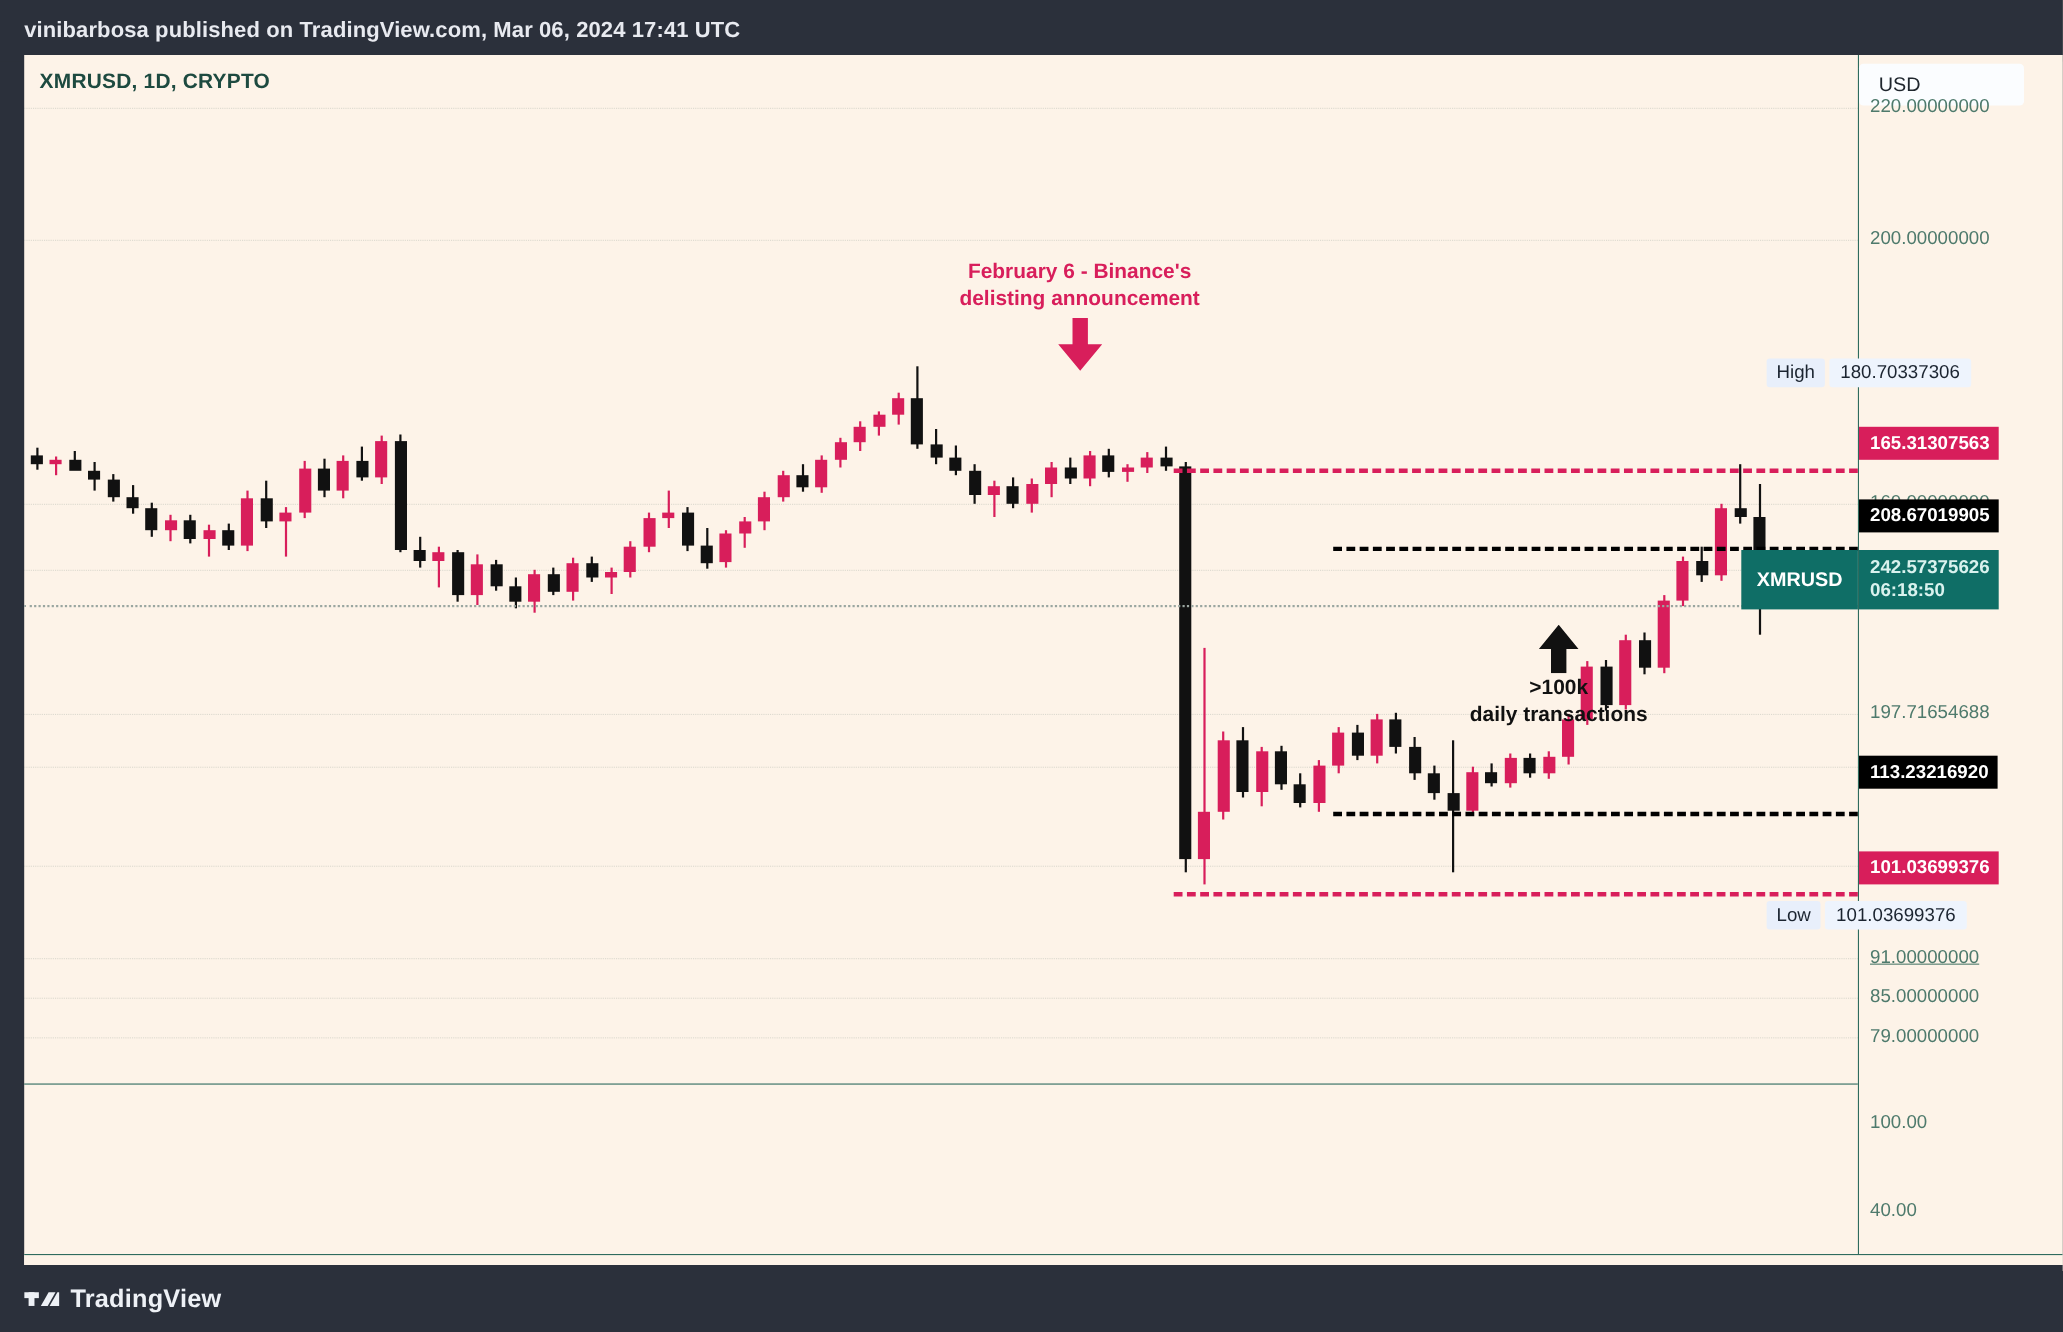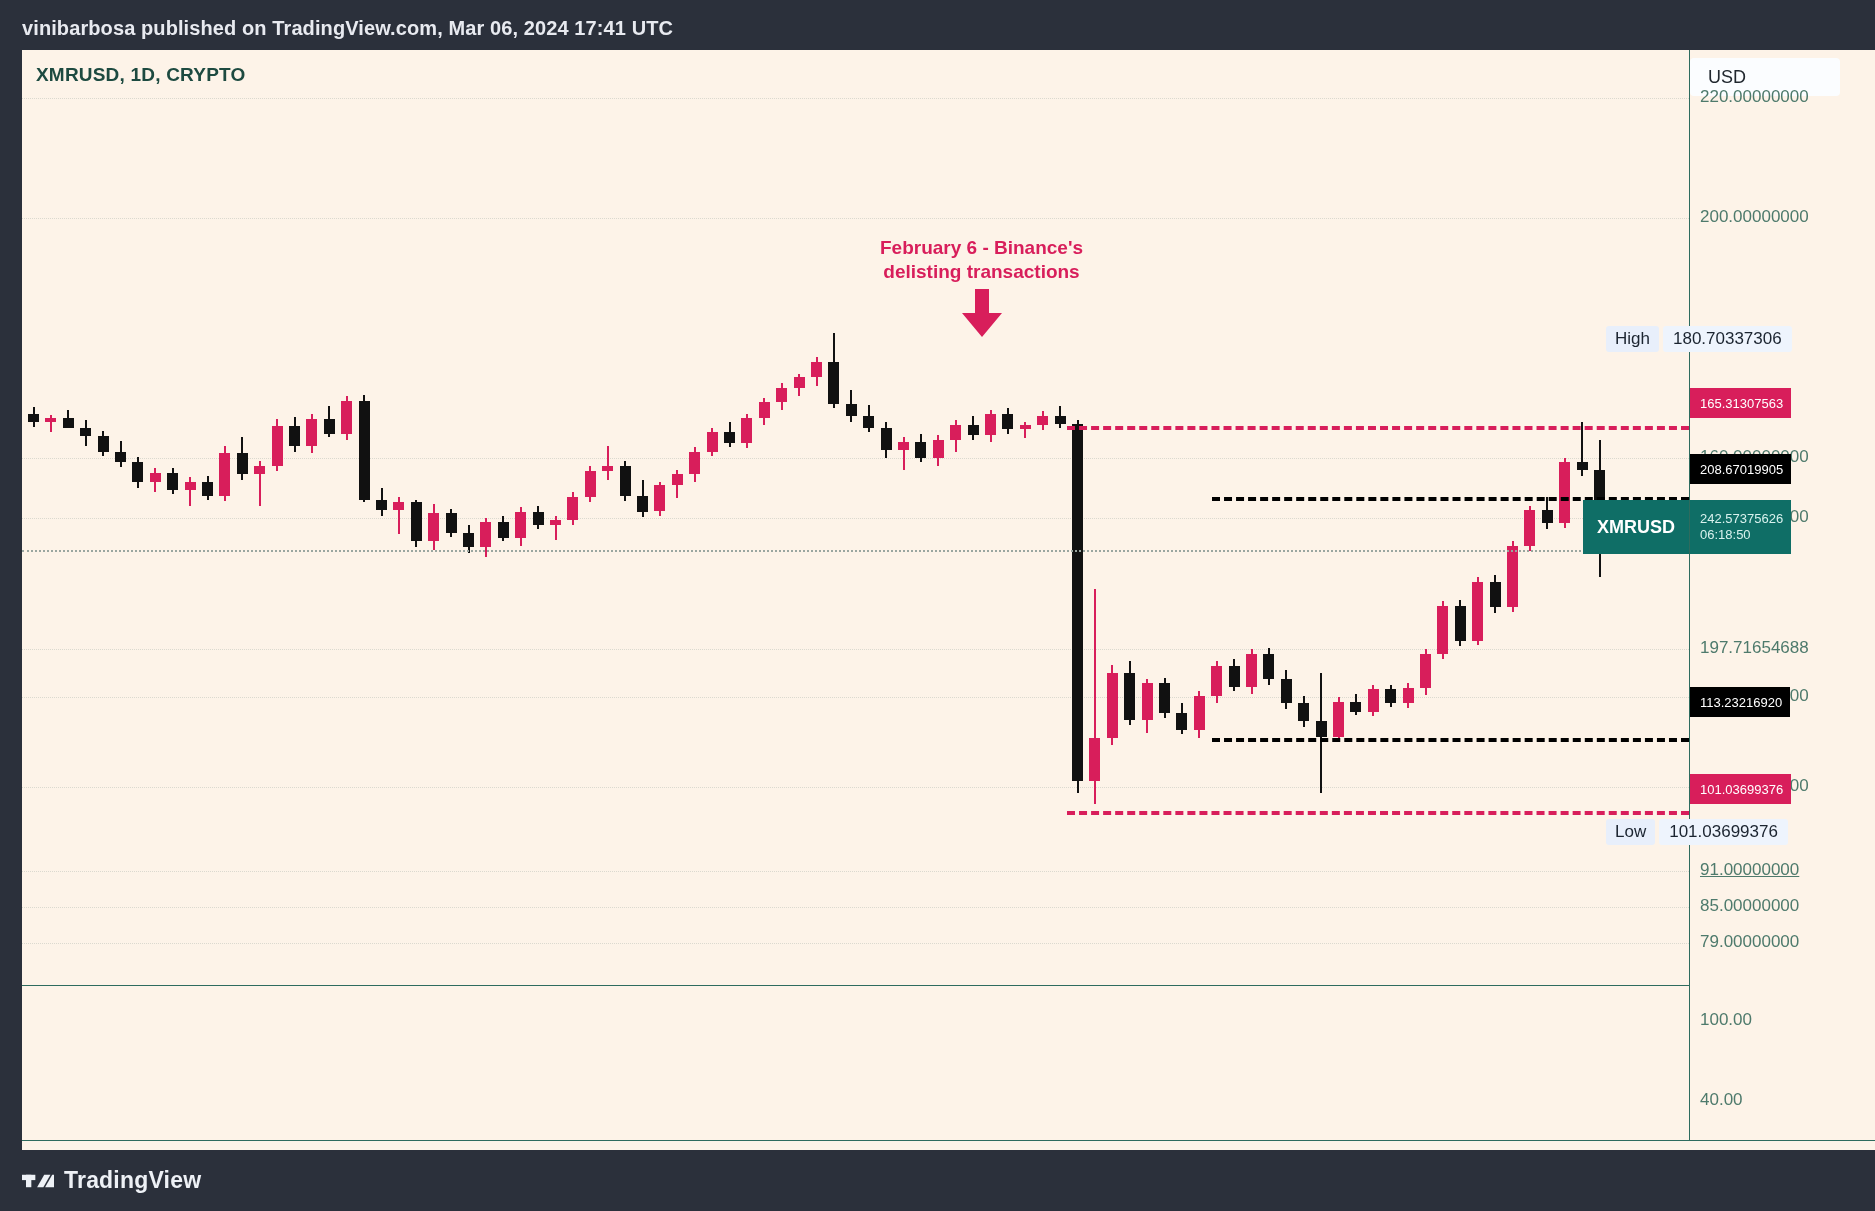--- a/index.html
+++ b/index.html
@@ -59,22 +59,22 @@
     position:absolute; left:0; top:8px;
     width:150px; height:38px; background:#fbfdff;
     border-radius:4px; display:flex; align-items:center;
     padding-left:18px; font-size:18px; color:#20272e; font-weight:500;
   }
 
   
   .scale-badge{
     position:absolute; left:0;
     height:30px; display:flex; align-items:center;
-    padding:0 8px 0 10px; font-size:13px; white-space:nowrap;
-    color:#ffffff; font-weight:400;
+    padding:0 8px 0 10px; font-size:17px; white-space:nowrap;
+    color:#ffffff; font-weight:700;
   }
   .badge-pink{ background:#d81e5b; }
   .badge-black{ background:#000000; }
   .badge-teal{
     background:#0f6e66; color:#d9f2ee;
     height:54px; flex-direction:column;
     align-items:flex-start; justify-content:center; line-height:1.22;
   }
   .hl-row{
     position:absolute; left:-84px; height:28px;
@@ -547,27 +547,34 @@
           <div class="body" style="left: 1554.6px; top: 412.359px; width: 11px; height: 7.19231px; background: rgb(17, 17, 17);"></div>
         </div>
         <div class="candle" style="left: 0px; top: 0px;">
           <div class="wick" style="left: 1576.5px; top: 389.583px; height: 137.853px; background: rgb(17, 17, 17);"></div>
           <div class="body" style="left: 1572px; top: 419.551px; width: 11px; height: 80.3141px; background: rgb(17, 17, 17);"></div>
         </div>
       </div>
 
     <div class="anno" id="anno-binance" style="left:812px; top:186px; width:295px;">
       <div class="anno-text pink-txt">February 6 - Binance's</div>
-      <div class="anno-text pink-txt">delisting transactions</div>
+      <div class="anno-text pink-txt">delisting announcement</div>
       <svg width="44" height="50" viewBox="0 0 44 50" style="display:block;margin:6px auto 0;">
         <path d="M15 0 H29 V24 H42 L22 48 L2 24 H15 Z" fill="#d81e5b"></path>
       </svg>
     </div>
 
 
+    <div class="anno" id="anno-100k" style="left:1285px; top:518px; width:220px;">
+      <svg width="38" height="44" viewBox="0 0 38 44" style="display:block;margin:0 auto 2px;">
+        <path d="M19 0 L37 22 H26 V44 H12 V22 H1 Z" fill="#111111"></path>
+      </svg>
+      <div class="anno-text black-txt">&gt;100k</div>
+      <div class="anno-text black-txt">daily transactions</div>
+    </div>
   </div>
 
   <div id="volume-pane"></div>
 
   <div id="price-scale">
     <div id="currency-chip">
       <span>USD</span>
     </div>
     <div id="scale-ticks">
         <div class="pricelabel" style="top: 36.9487px;">220.00000000</div>

